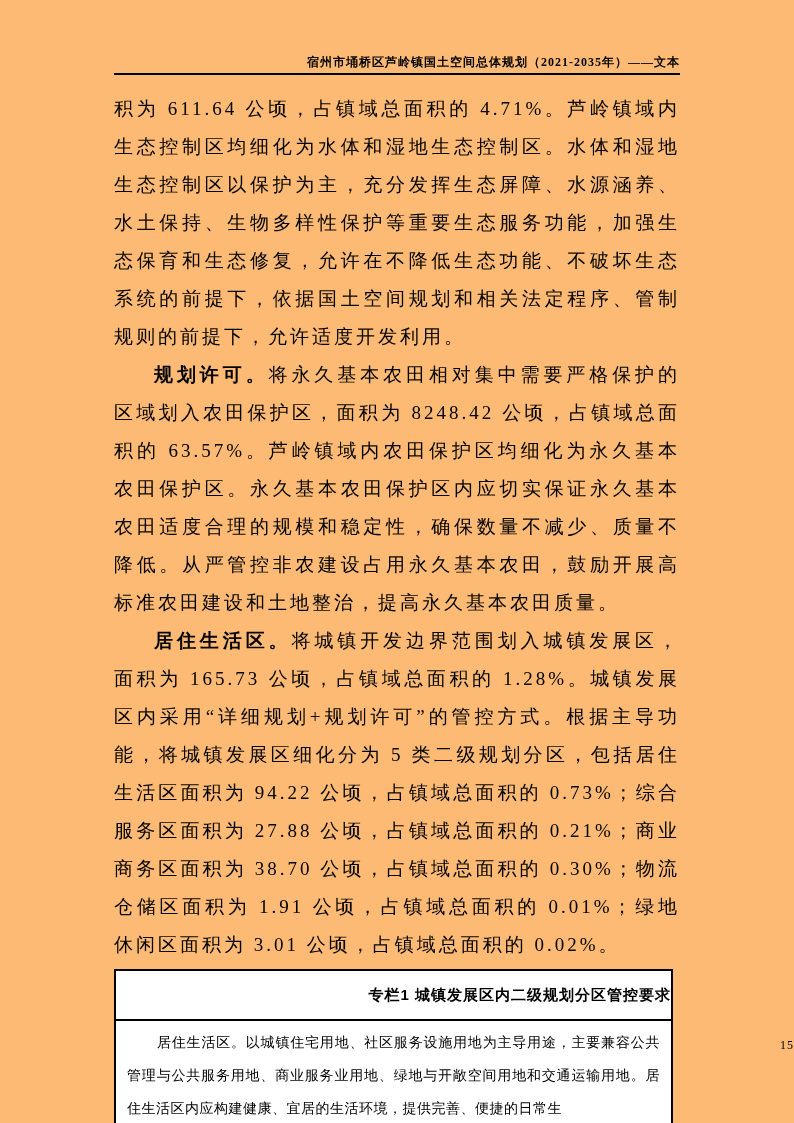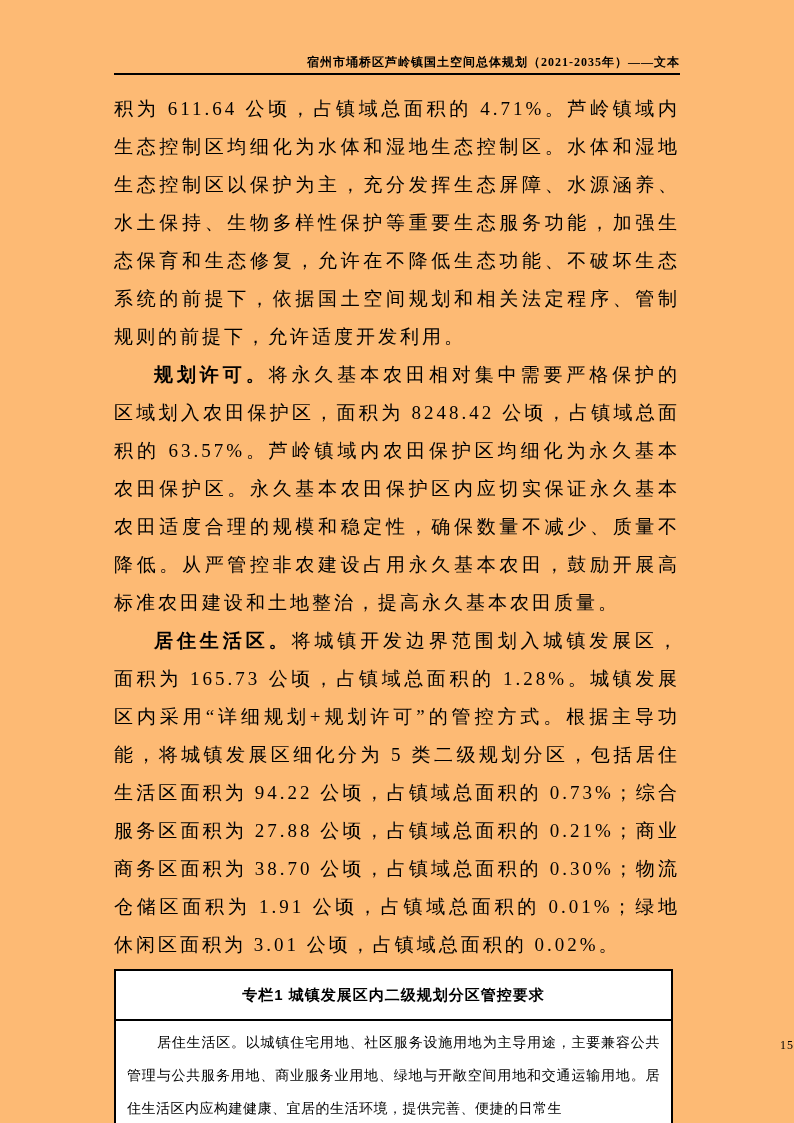--- a/index.html
+++ b/index.html
@@ -49,21 +49,21 @@
     font-family: "Liberation Sans", "DejaVu Sans", sans-serif;
   }
   .para.indent { text-indent: 40px; }
   .panel {
     margin-top: 5px;
     width: 559px;
     border: 2px solid #000;
     background: #fff;
   }
   .panel-title {
-    text-align: center;
+    text-align: right;
     font-weight: bold;
     font-size: 15px;
     letter-spacing: 1px;
     padding: 15px 0 14px 0;
     border-bottom: 2px solid #000;
     font-family: "Liberation Sans", "DejaVu Sans", sans-serif;
   }
   .panel-body {
     height: 106px;
     overflow: hidden;

